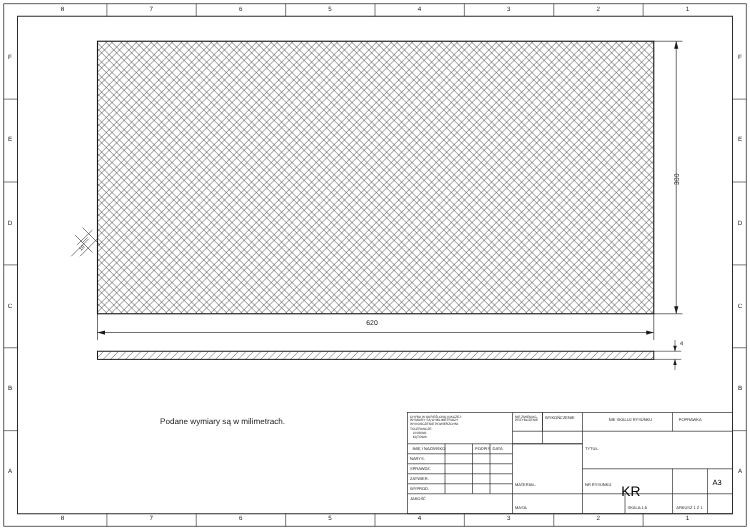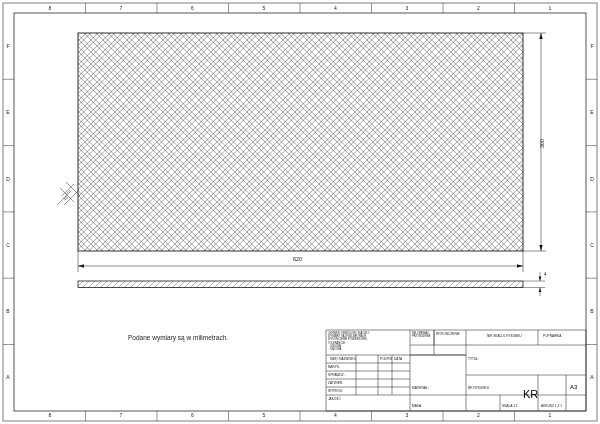--- a/index.html
+++ b/index.html
@@ -489,16 +489,16 @@
   <div class="tb-text" style="left:328px;top:389px;">WYPROD.</div>
   <div class="tb-text" style="left:328px;top:397px;">JAKOŚĆ</div>
 
   <div class="tb-text" style="left:468px;top:357px;">TYTUŁ:</div>
   <div class="tb-text" style="left:412px;top:386px;">MATERIAŁ:</div>
   <div class="tb-text" style="left:468px;top:386px;">NR RYSUNKU</div>
   <div class="tb-text" style="left:412px;top:404px;">MASA:</div>
   <div class="tb-text" style="left:502px;top:404px;">SKALA:1:5</div>
   <div class="tb-text" style="left:541px;top:404px;">ARKUSZ 1 Z 1</div>
 
-  <div class="tb-title" style="left:523px;top:388px;">KR</div>
+  <div class="tb-title" style="left:497px;top:388px;">KR</div>
   <div class="tb-fmt" style="left:570px;top:384px;">A3</div>
 
 </div>
 
 </body></html>

